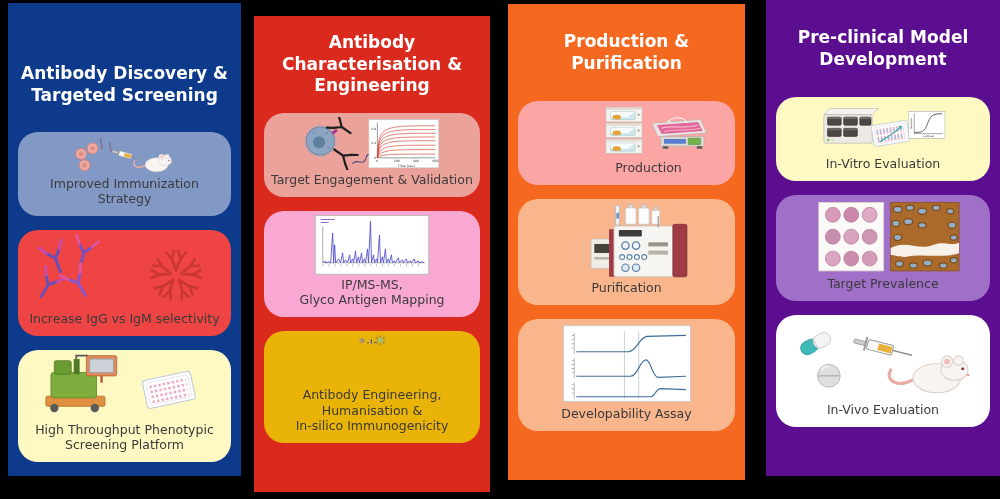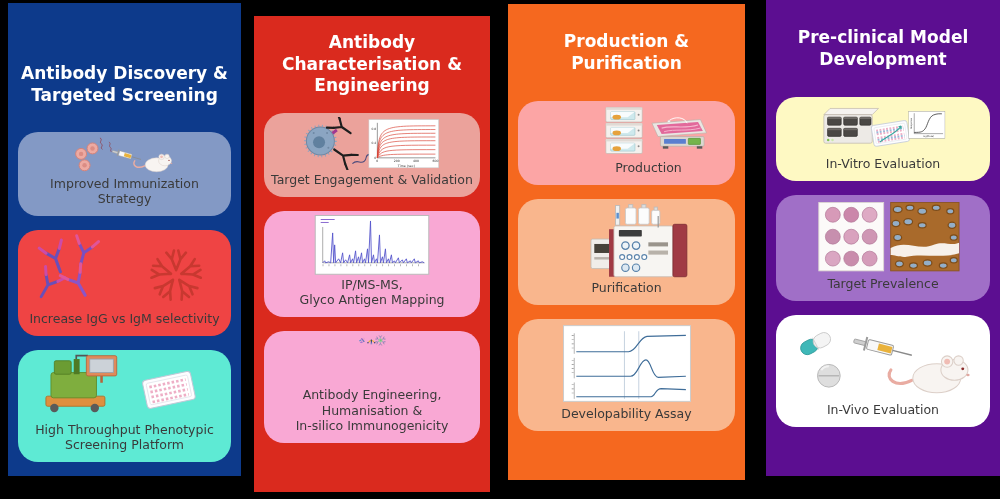--- a/index.html
+++ b/index.html
@@ -114,21 +114,21 @@
             <use href="#igm-unit" stroke="#c83830" stroke-width="2.4" transform="rotate(72)"></use>
             <use href="#igm-unit" stroke="#c83830" stroke-width="2.4" transform="rotate(144)"></use>
             <use href="#igm-unit" stroke="#c83830" stroke-width="2.4" transform="rotate(216)"></use>
             <use href="#igm-unit" stroke="#c83830" stroke-width="2.4" transform="rotate(288)"></use>
           </g>
         </svg>
       </div>
       <div class="card-label">Increase IgG vs IgM selectivity</div>
     </div>
 
-    <div class="card card-3" style="background-color: #5eead4;">
+    <div class="card card-3" style="background-color: #fef9c3;">
       <div class="card-icon">
         <svg viewBox="0 0 214 78" width="214" height="78">
           <g>
             <rect x="14" y="50" width="70" height="12" rx="2" fill="#df8f3f" stroke="#b06a22"></rect>
             <circle cx="24" cy="64" r="5" fill="#5a5a5a"></circle>
               <circle cx="72" cy="64" r="5" fill="#5a5a5a"></circle>
             <rect x="20" y="22" width="54" height="30" rx="3" fill="#7fae3e" stroke="#5d8a28"></rect>
             <rect x="24" y="8" width="20" height="16" rx="2" fill="#6b9c33" stroke="#527c22"></rect>
             <rect x="47" y="6" width="7" height="18" fill="#4f7a24"></rect>
             <path d="M50,6 L50,2 L64,2" stroke="#555555" stroke-width="2" fill="none"></path>
@@ -204,21 +204,21 @@
           <line x1="8" y1="48" x2="110" y2="48" stroke="#777777" stroke-width="0.6"></line>
           <line x1="8" y1="50.5" x2="110" y2="50.5" stroke="#888888" stroke-width="2" stroke-dasharray="0.6 5.4"></line>
           <line x1="8" y1="12" x2="8" y2="48" stroke="#777777" stroke-width="0.6"></line>
           <path d="M8,48 L10,46 L11,48 L14,47 L16,48 L18,18 L19,48 L20,30 L21,48 L24,44 L26,48 L28,38 L29,48 L31,45 L33,48 L35,40 L36,48 L38,44 L39,48 L41,36 L42,48 L44,42 L45,48 L47,38 L48,48 L50,44 L51,48 L53,34 L54,48 L56,6 L57,48 L59,40 L60,48 L62,44 L63,48 L65,20 L66,48 L68,42 L69,48 L71,34 L72,48 L74,44 L75,48 L77,40 L78,48 L80,46 L81,48 L84,43 L85,48 L88,45 L89,48 L92,44 L93,48 L96,46 L97,48 L100,44 L101,48 L104,46 L105,48 L108,47 L110,48" fill="none" stroke="#5555cc" stroke-width="0.9"></path>
         </svg>
       </div>
       <div class="card-label">IP/MS-MS,
 Glyco Antigen Mapping</div>
     </div>
 
-    <div class="card card-3" style="background-color: #f9a8d4; gap: 39px;">
+    <div class="card card-3" style="background-color: #eab308; gap: 39px;">
       <div class="card-icon">
         <svg viewBox="0 0 214 86" width="214" height="86">
           <g transform="translate(10,30)">
             <path d="M0,20 C8,34 30,32 40,18" fill="none" stroke="#9a9aa8" stroke-width="1.2"></path>
             <path d="M30,-4 C38,-10 44,-2 40,6" fill="none" stroke="#9a9aa8" stroke-width="1.2"></path>
             <rect x="0" y="8" width="18" height="8" rx="2.5" fill="#5b8bd0" transform="rotate(-28 9 12)"></rect>
             <rect x="14" y="-2" width="18" height="8" rx="2.5" fill="#7a5fc0" transform="rotate(22 23 2)"></rect>
             <rect x="8" y="22" width="18" height="8" rx="2.5" fill="#8a6ad4" transform="rotate(-8 17 26)"></rect>
             <rect x="24" y="12" width="18" height="8" rx="2.5" fill="#4a6ab8" transform="rotate(38 33 16)"></rect>
           </g>

